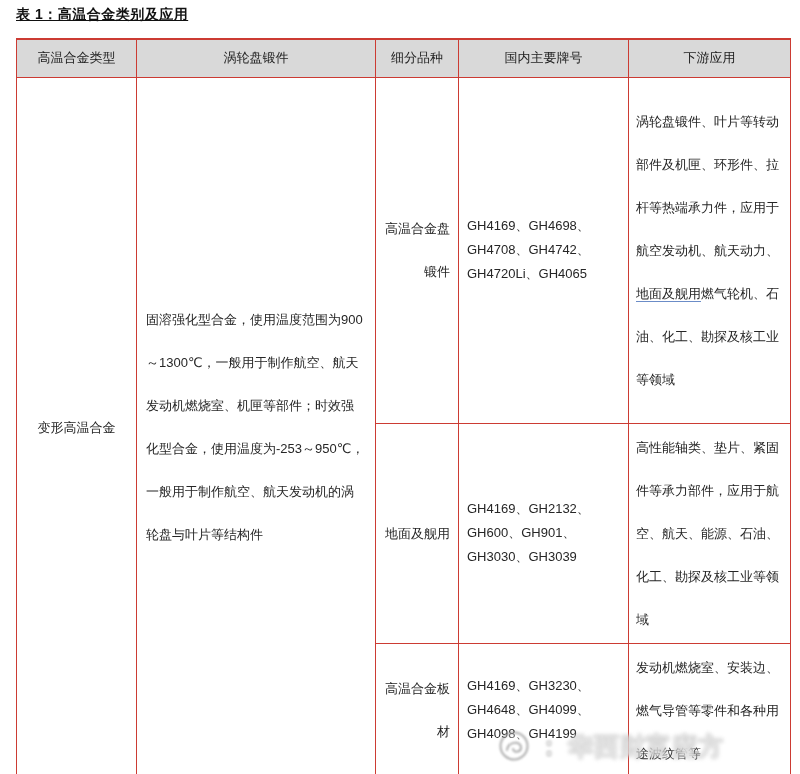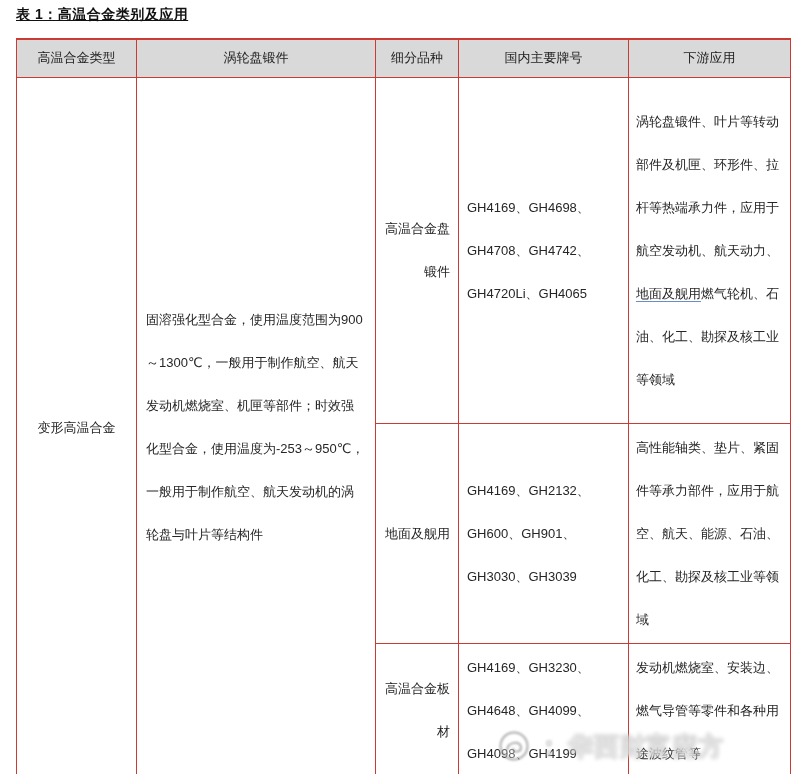--- a/index.html
+++ b/index.html
@@ -33,21 +33,21 @@
     font-size:13px;
     vertical-align:middle;
   }
   table.alloy th{
     background:var(--header_bg);
     height:38px;font-weight:normal;text-align:center;color:#222;
   }
   td.c-type{text-align:center;line-height:43px;}
   td.c-def{padding:2px 9px;line-height:43px;text-align:left;}
   td.c-variety{padding:2px 8px;line-height:43px;text-align:right;}
-  td.c-grades{padding:2px 8px;line-height:43px;text-align:left;}
+  td.c-grades{padding:2px 8px;line-height:24px;text-align:left;}
   td.c-app{padding:2px 7px;line-height:43px;text-align:left;vertical-align:top;}
   tr.r1 > td{height:346px;}
   tr.r2 > td{height:218px;}
   tr.r3 > td{height:128px;}
   .u-seg{border-bottom:1.5px solid var(--underline);}
   
   .watermark{
     position:absolute;left:498px;top:724px;width:300px;height:44px;
     display:flex;align-items:center;gap:6px;
     pointer-events:none;

